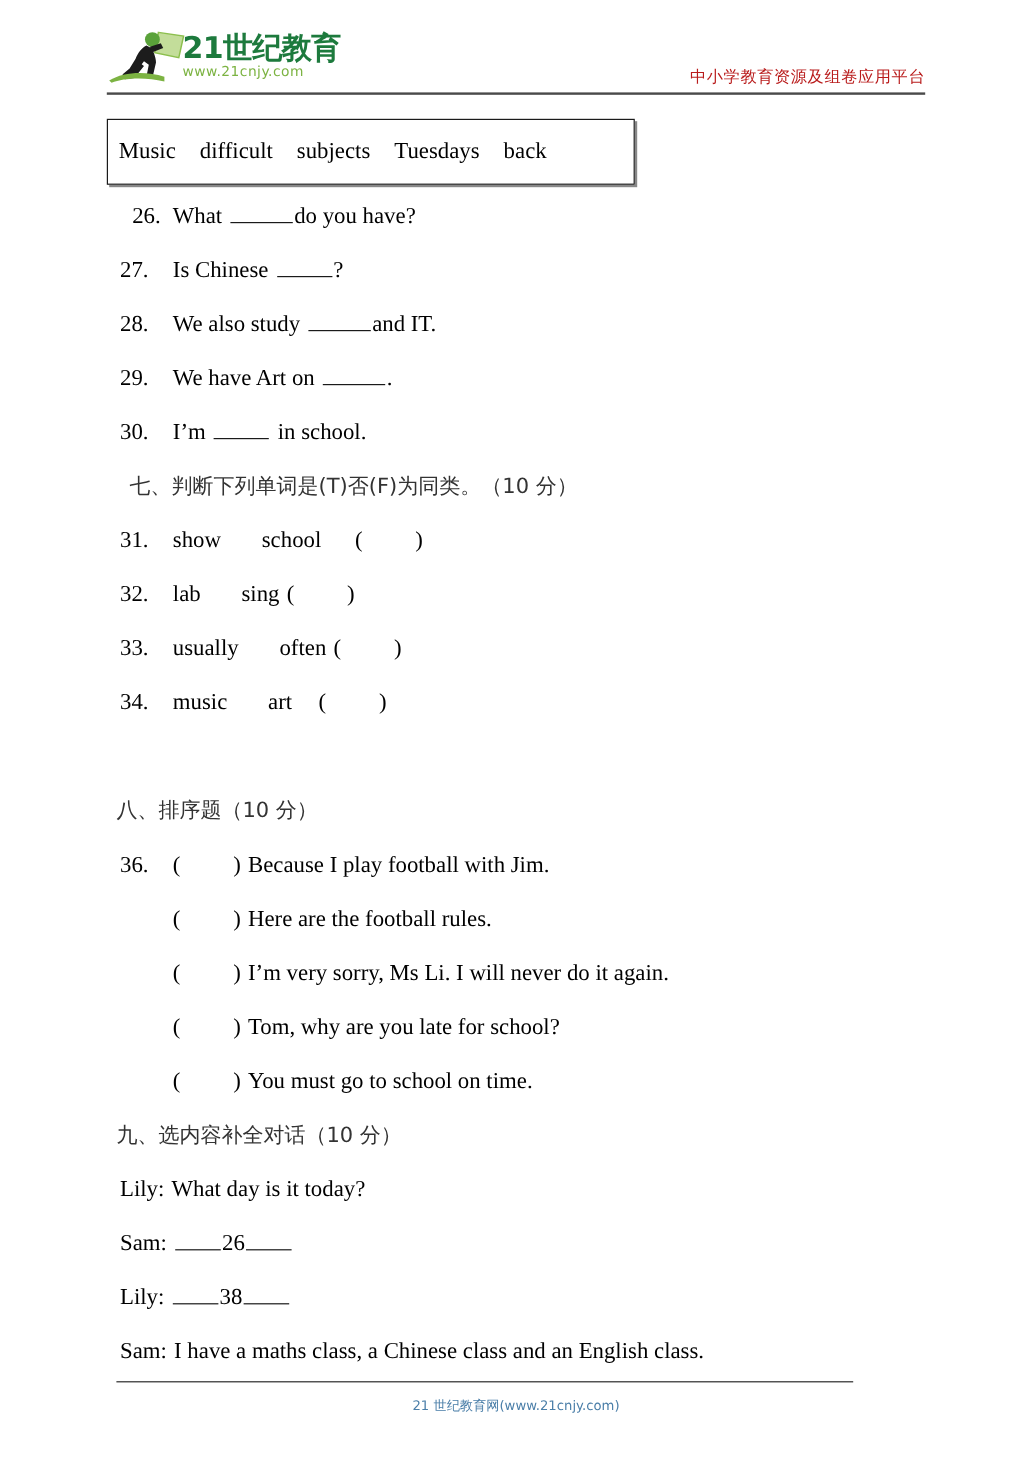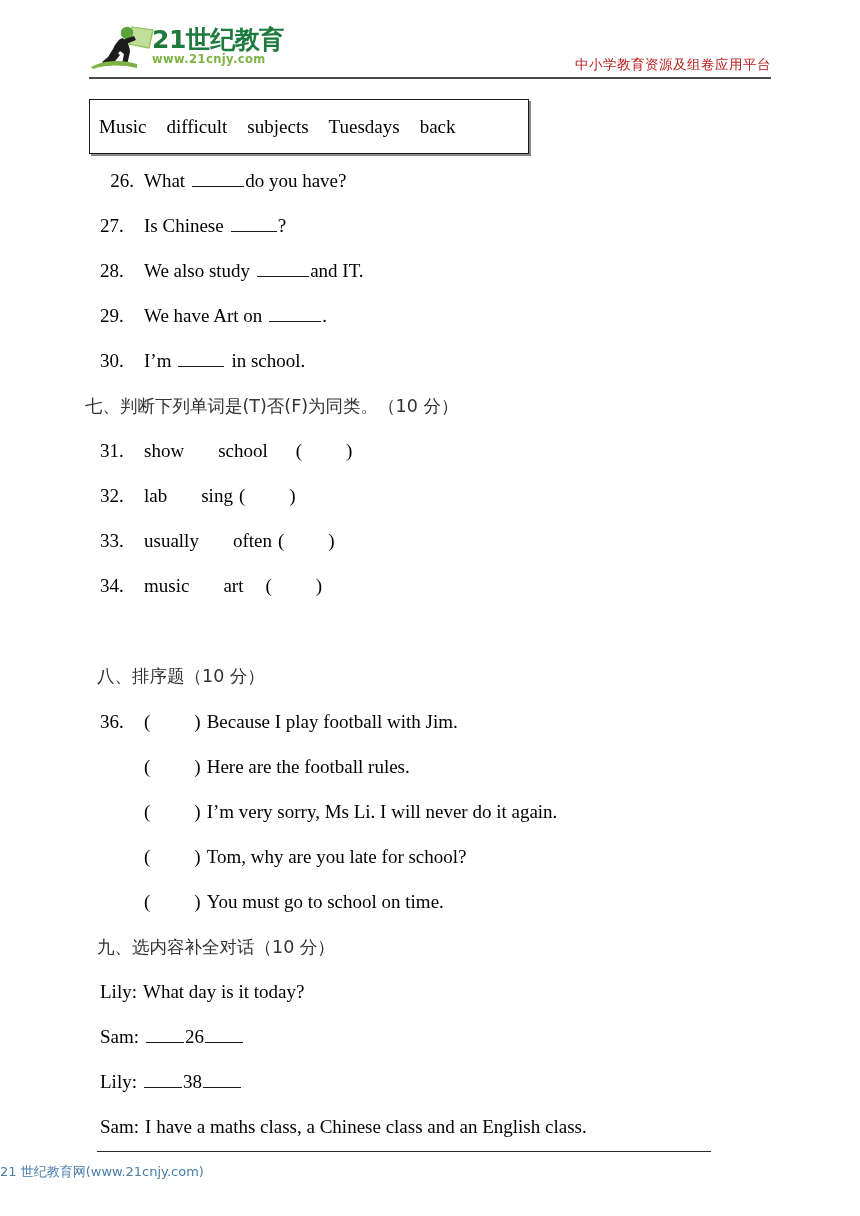--- a/index.html
+++ b/index.html
@@ -56,21 +56,21 @@
     font-family: "DejaVu Sans", sans-serif;
     font-weight: bold;
     font-size: 25px;
     line-height: 27px;
     letter-spacing: -0.5px;
     color: #1d7a3d;
     white-space: nowrap;
   }
   .logo-text-url {
     font-family: "DejaVu Sans", sans-serif;
-    font-weight: bold;
+    font-weight: normal;
     font-size: 11.5px;
     line-height: 13px;
     letter-spacing: 0.4px;
     color: #7cb342;
     white-space: nowrap;
   }
   .header-tagline {
     position: absolute;
     right: 0px;
     top: 33px;
@@ -143,23 +143,23 @@
     top: 1151px;
     width: 614px;
     height: 0;
     border-top: 1.6px solid #2b2b2b;
   }
   .footer-text {
     position: absolute;
     left: 0;
     top: 1163px;
     width: 860px;
-    text-align: left;
+    text-align: center;
     font-family: "DejaVu Sans", "Liberation Sans", sans-serif;
-    font-size: 13px;
+    font-size: 11px;
     line-height: 18px;
     color: #4a7ea8;
     white-space: nowrap;
   }
 </style>
 </head>
 <body>
 
 <div class="page">
 
@@ -212,21 +212,21 @@
   </div>
 
   <div class="line" style="left:100px; top:303px;">
     <span class="qnum">29.</span><span>We have Art on</span><span class="sp-6"></span><span class="blank-md"></span><span>.</span>
   </div>
 
   <div class="line" style="left:100px; top:348px;">
     <span class="qnum">30.</span><span>I’m</span><span class="sp-6"></span><span class="blank-sm"></span><span class="sp-6"></span><span>in school.</span>
   </div>
 
-  <div class="line cn" style="left:85px; top:393px;">七、判断下列单词是(T)否(F)为同类。（10 分）</div>
+  <div class="line cn" style="left:108px; top:393px;">七、判断下列单词是(T)否(F)为同类。（10 分）</div>
 
   <div class="line" style="left:100px; top:438px;">
     <span class="qnum">31.</span><span>show</span><span class="sp-34"></span><span>school</span><span class="sp-28"></span>(<span class="paren-gap"></span>)
   </div>
 
   <div class="line" style="left:100px; top:483px;">
     <span class="qnum">32.</span><span>lab</span><span class="sp-34"></span><span>sing</span><span class="sp-6"></span>(<span class="paren-gap"></span>)
   </div>
 
   <div class="line" style="left:100px; top:528px;">

